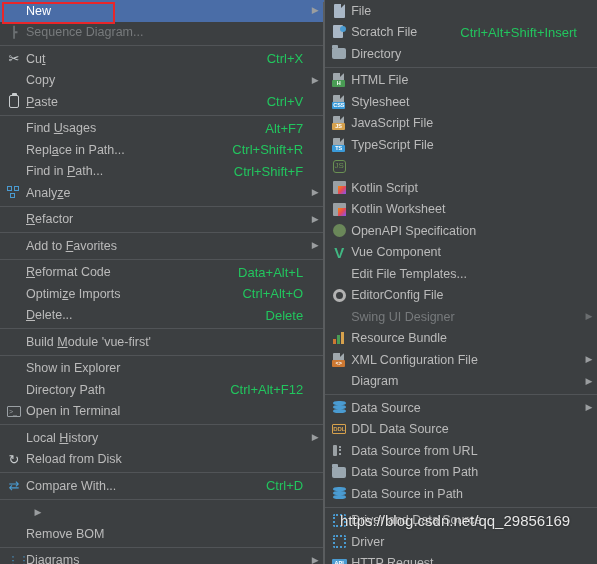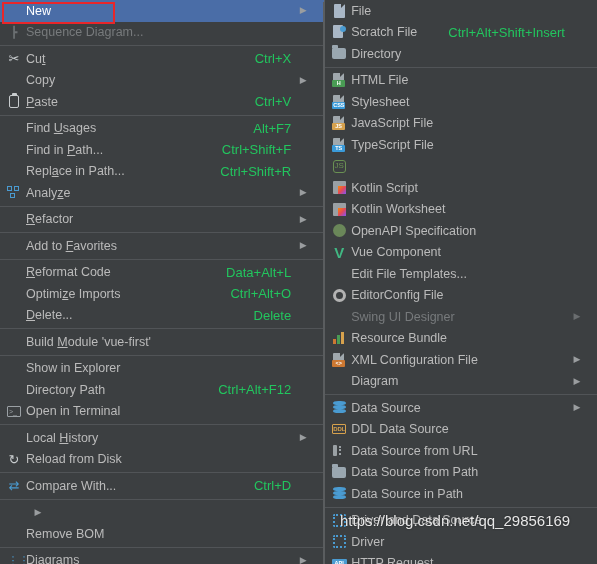--- a/index.html
+++ b/index.html
@@ -26,21 +26,21 @@
     position: relative;
   }
   #left-menu  { width: 341px; height: 566px; margin-top: -1px; border-left: none; }
   #right-menu { width: 287px; height: 566px; margin-top: -1px; border-right: none; border-left: 1px solid #5a5d5f; }
 
   .item {
     position: relative;
     display: flex;
     align-items: center;
     height: 21.5px;
-    padding: 0 14px 0 0;
+    padding: 0 2px 0 0;
     color: #bbbbbb;
     font-size: 12.5px;
     white-space: nowrap;
     cursor: default;
   }
   .item.sel { background: #4a6da7; color: #ffffff; }
   .item.dis { color: #777a7c; }
 
   .ic {
     flex: 0 0 auto;
@@ -202,28 +202,28 @@
         </div>
         <div class="sep"></div>
         <div class="item">
           <span class="ic"></span>
           <span class="lbl">Find <u>U</u>sages</span>
           <span class="acc">Alt+F7</span>
           <span class="arrow"></span>
         </div>
         <div class="item">
           <span class="ic"></span>
+          <span class="lbl">Repl<u>a</u>ce in Path...</span>
+          <span class="acc">Ctrl+Shift+R</span>
+          <span class="arrow"></span>
+        </div>
+        <div class="item">
+          <span class="ic"></span>
           <span class="lbl">Find in <u>P</u>ath...</span>
           <span class="acc">Ctrl+Shift+F</span>
-          <span class="arrow"></span>
-        </div>
-        <div class="item">
-          <span class="ic"></span>
-          <span class="lbl">Repl<u>a</u>ce in Path...</span>
-          <span class="acc">Ctrl+Shift+R</span>
           <span class="arrow"></span>
         </div>
         <div class="item">
           <span class="ic">
             <span class="g analyze">
               <i style="left:0;top:0"></i>
               <i style="left:7px;top:0"></i>
               <i style="left:3px;top:7px"></i>
             </span>
           </span>

